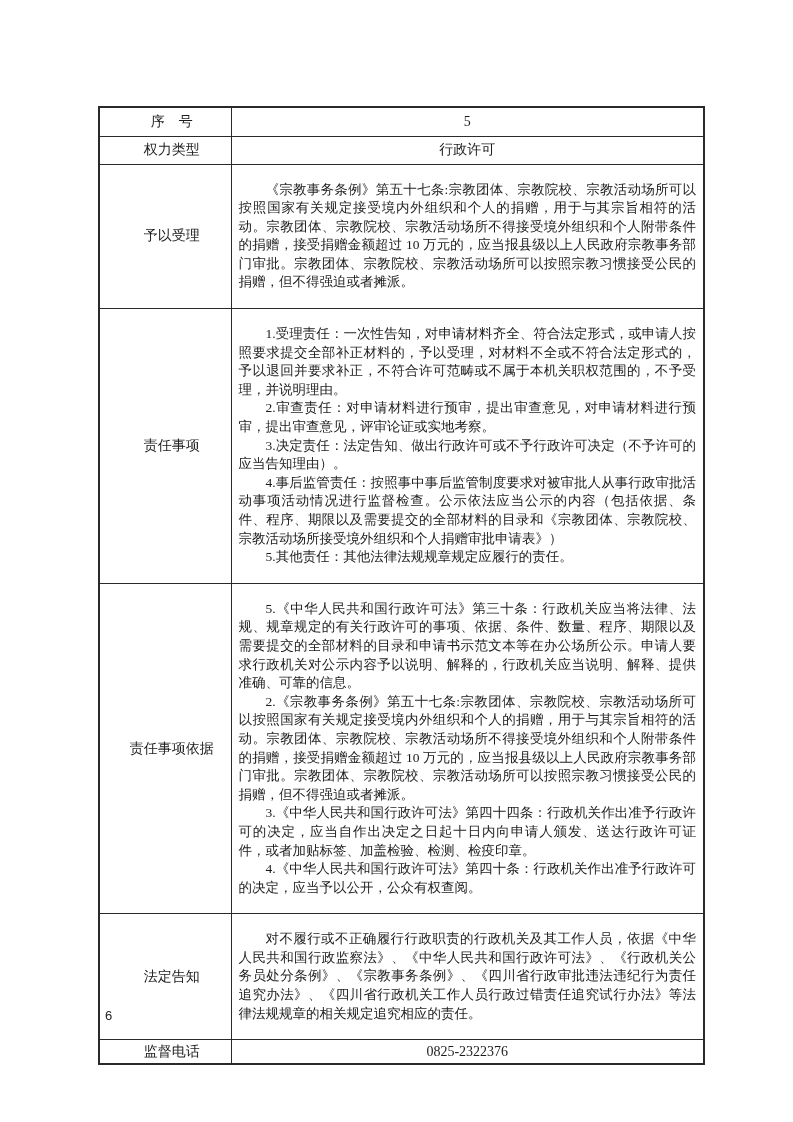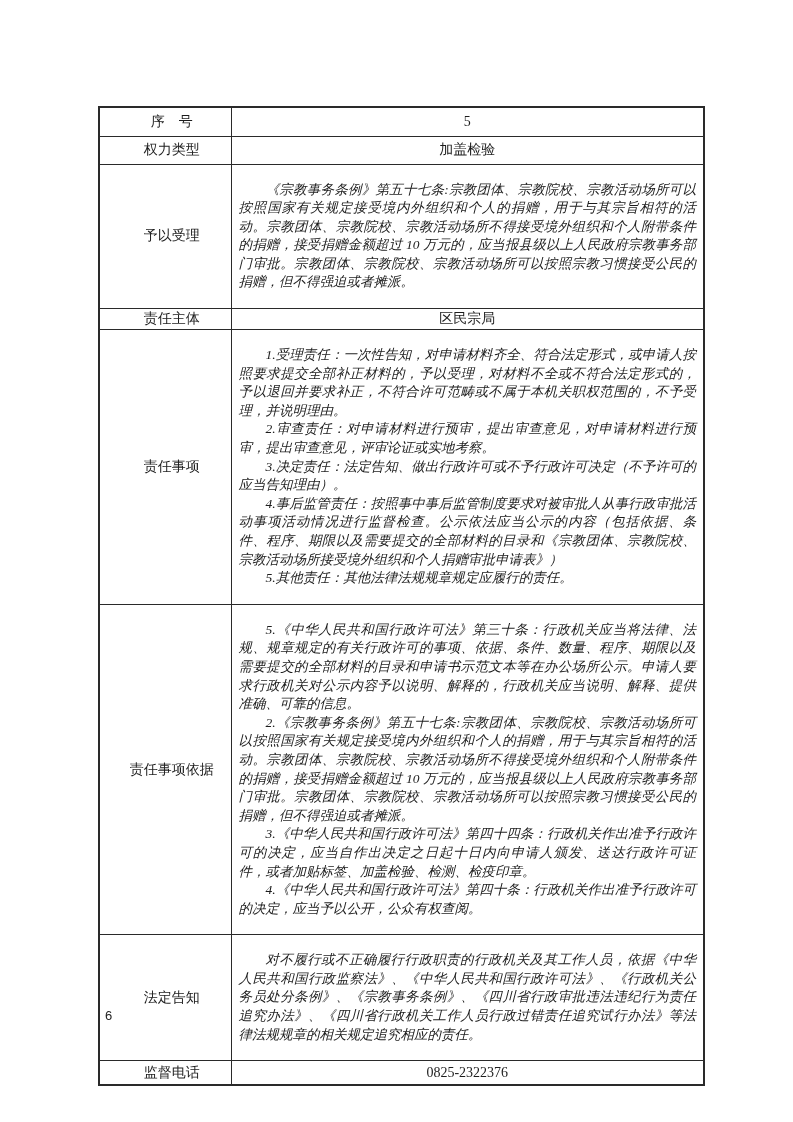--- a/index.html
+++ b/index.html
@@ -30,21 +30,21 @@
   td.label {
     text-align: center;
     font-size: 14px;
     padding-left: 13px;
   }
   td.center {
     text-align: center;
     font-size: 14px;
     padding: 1px 4px;
   }
-  td.text { padding: 16px 7px; font-style: italic; }
+  td.text { padding: 16px 7px; }
   td.text p {
     font-size: 13.5px;
     line-height: 18.6px;
     text-align: justify;
     text-indent: 2em;
   }
   tr.r-sm  td { height: 29px; }
   tr.r-sm2 td { height: 28px; }
   tr.r-sm3 td { height: 30px; }
   tr.r-impl td { height: 118px; }
@@ -72,35 +72,31 @@
       <col style="width:473px">
     </colgroup>
     <tbody>
       <tr class="r-sm">
         <td class="label">序　号</td>
         <td class="center">5</td>
       </tr>
 
       <tr class="r-sm2">
         <td class="label">权力类型</td>
-        <td class="center">加盖检验</td>
+        <td class="center">行政许可</td>
       </tr>
 
 
       <tr class="r-impl">
         <td class="label">予以受理</td>
         <td class="text">
           <p>《宗教事务条例》第五十七条:宗教团体、宗教院校、宗教活动场所可以按照国家有关规定接受境内外组织和个人的捐赠，用于与其宗旨相符的活动。宗教团体、宗教院校、宗教活动场所不得接受境外组织和个人附带条件的捐赠，接受捐赠金额超过 10 万元的，应当报县级以上人民政府宗教事务部门审批。宗教团体、宗教院校、宗教活动场所可以按照宗教习惯接受公民的捐赠，但不得强迫或者摊派。</p>
         </td>
       </tr>
 
-      <tr class="r-entity">
-        <td class="label">责任主体</td>
-        <td class="center">区民宗局</td>
-      </tr>
 
       <tr class="r-items">
         <td class="label">责任事项</td>
         <td class="text">
           <p>1.受理责任：一次性告知，对申请材料齐全、符合法定形式，或申请人按照要求提交全部补正材料的，予以受理，对材料不全或不符合法定形式的，予以退回并要求补正，不符合许可范畴或不属于本机关职权范围的，不予受理，并说明理由。</p>
           <p>2.审查责任：对申请材料进行预审，提出审查意见，对申请材料进行预审，提出审查意见，评审论证或实地考察。</p>
           <p>3.决定责任：法定告知、做出行政许可或不予行政许可决定（不予许可的应当告知理由）。</p>
           <p>4.事后监管责任：按照事中事后监管制度要求对被审批人从事行政审批活动事项活动情况进行监督检查。公示依法应当公示的内容（包括依据、条件、程序、期限以及需要提交的全部材料的目录和《宗教团体、宗教院校、宗教活动场所接受境外组织和个人捐赠审批申请表》）</p>
           <p>5.其他责任：其他法律法规规章规定应履行的责任。</p>
         </td>

